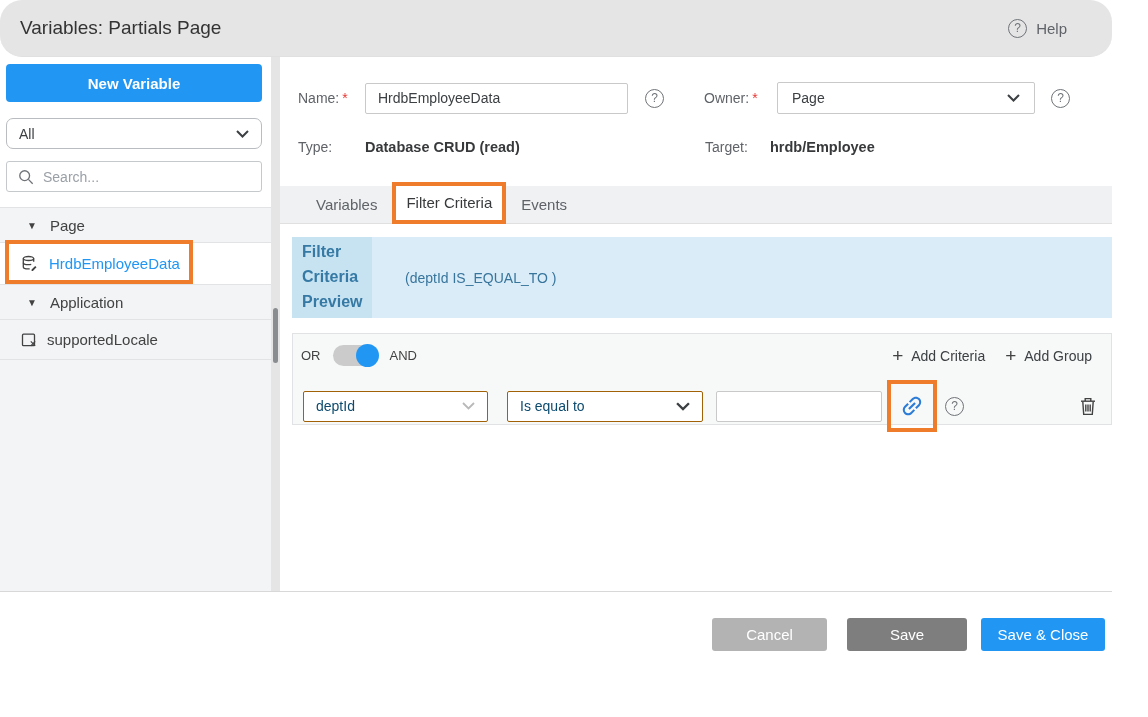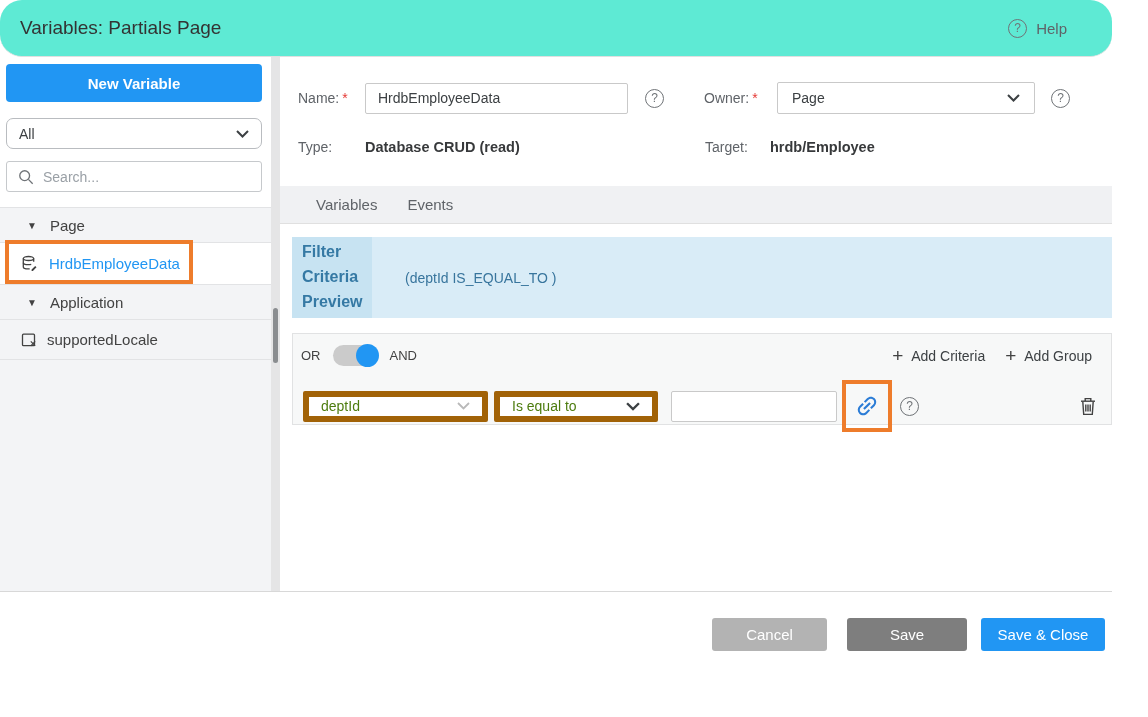--- a/index.html
+++ b/index.html
@@ -2,21 +2,21 @@
 <html><head>
 <meta charset="utf-8">
 <style>
   * { margin:0; padding:0; box-sizing:border-box; }
   html,body { width:1148px; height:717px; background:#ffffff;
     font-family:"Liberation Sans", sans-serif; color:#3c4043; overflow:hidden; }
 
   .dialog { width:1112px; }
 
   
-  .dlg-header { height:57px; background:#5eead4; display:flex; align-items:center;
+  .dlg-header { height:57px; background:#e5e5e5; display:flex; align-items:center;
     padding:0 20px; border-bottom:1px solid #e0e0e0;border-radius:22px; }
   .dlg-title { font-size:19px; color:#333; }
   .header-help { margin-left:auto; margin-right:25px; display:flex; align-items:center;
     gap:9px; font-size:15px; color:#5f6368; cursor:pointer; }
   .help-circle { width:19px; height:19px; border:1.5px solid #6f7377; border-radius:50%;
     display:flex; align-items:center; justify-content:center; font-size:12px;
     color:#6f7377; flex:none; }
 
   
   .dlg-body { display:flex; height:535px; border-bottom:1px solid #d8d8d8; background:#fff; }
@@ -95,25 +95,25 @@
   .logic-lbl { font-size:13px; color:#424242; }
   .toggle { width:45px; height:21px; background:#cbcbcb; border-radius:11px; margin:0 12px;
     position:relative; cursor:pointer; flex:none; }
   .toggle-knob { position:absolute; right:-1px; top:-1px; width:23px; height:23px;
     border-radius:50%; background:#2196f3; }
   .add-links { margin-left:auto; display:flex; align-items:center; gap:20px; }
   .add-link { display:flex; align-items:center; gap:8px; font-size:14px; color:#3c4043; cursor:pointer; }
   .plus { font-size:19px; color:#424242; line-height:1; }
 
   .panel-row2 { display:flex; align-items:center; margin:14px 15px 0 10px; }
-  .sel { height:31px; border:6px solid #a16207; border-radius:2px; background:#fff;
+  .sel { height:31px; border:1px solid #a16207; border-radius:2px; background:#fff;
     display:flex; align-items:center; justify-content:space-between; padding:0 12px;
-    font-size:14px; color:#4d7c0f; cursor:pointer; }
+    font-size:14px; color:#0c4a6e; cursor:pointer; }
   .sel-field { width:185px; }
-  .sel-cond { width:164px; margin-left:6px; }
+  .sel-cond { width:196px; margin-left:19px; }
   .input-val { width:166px; height:31px; margin-left:13px; border:1px solid #c9c9c9;
     border-radius:2px; background:#fff; font-family:"Liberation Sans",sans-serif;
     font-size:14px; padding:0 10px; }
   .link-wrap { width:50px; height:52px; margin-left:5px; border:4px solid #ee7c2b;
     display:flex; align-items:center; justify-content:center; flex:none; }
   .help-row2 { margin-left:8px; }
   .trash-btn { margin-left:auto; display:flex; cursor:pointer; }
 
   
   .footer { width:1112px; display:flex; justify-content:flex-end; align-items:center;
@@ -213,20 +213,21 @@
 
       <div class="form-row row-type">
         <span class="f-label lbl-type">Type:</span>
         <span class="f-value val-type">Database CRUD (read)</span>
         <span class="f-label lbl-target">Target:</span>
         <span class="f-value">hrdb/Employee</span>
       </div>
 
       <div class="tab-bar">
         <div class="tab">Variables</div>
+        <div class="tab active">Filter Criteria</div>
         <div class="tab">Events</div>
       </div>
 
       <div class="preview">
         <div class="preview-label">Filter Criteria Preview</div>
         <div class="preview-expr">(deptId IS_EQUAL_TO )</div>
       </div>
 
       <div class="panel">
         <div class="panel-row1">

